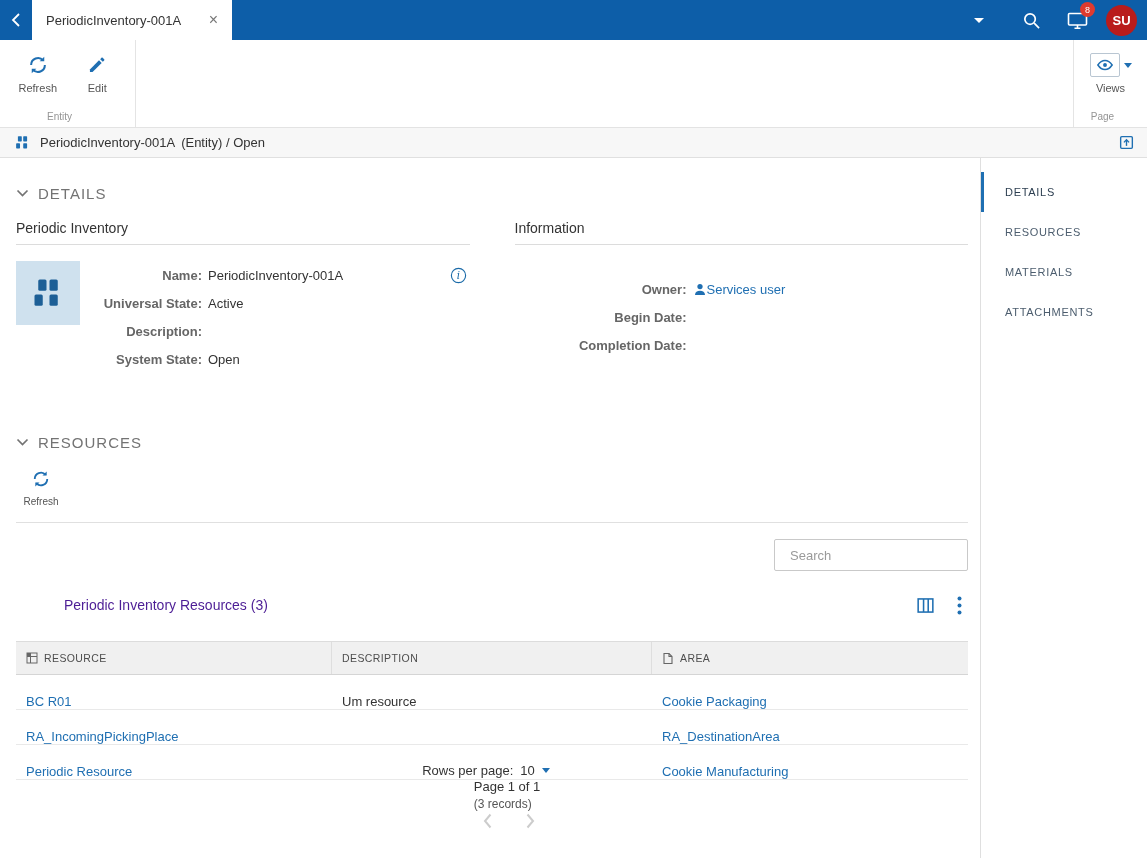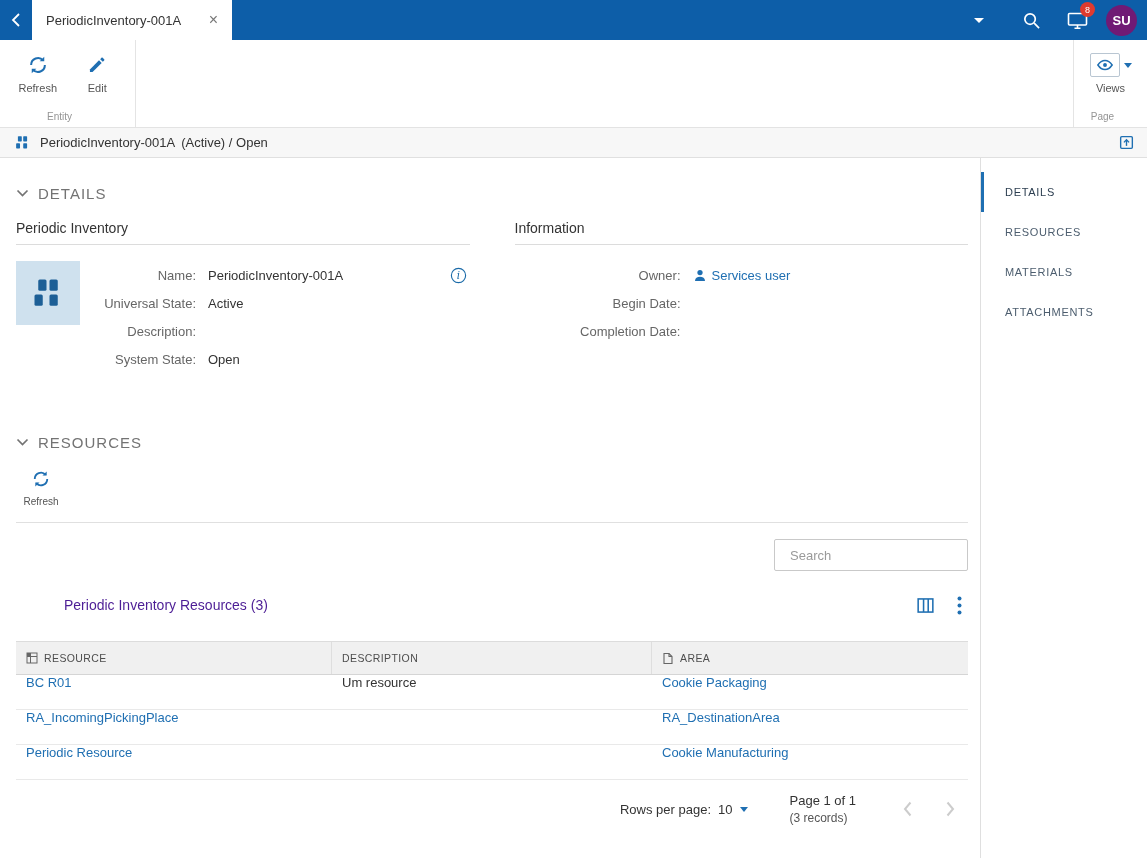--- a/index.html
+++ b/index.html
@@ -10,21 +10,21 @@
   .topbar { height:40px; background:#0D5EA8; display:flex; align-items:center; }
   .back-btn { width:32px; height:40px; display:flex; align-items:center; justify-content:center; cursor:pointer; }
   .tab { width:200px; height:40px; background:#fff; display:flex; align-items:center; padding:0 10px 0 14px; cursor:pointer; }
   .tab-title { font-size:13px; color:#333; flex:1; white-space:nowrap; overflow:hidden; }
   .tab-close { color:#777; font-size:16px; line-height:1; padding:2px 4px; cursor:pointer; }
   .tb-spacer { flex:1; }
   .tb-caret { padding:6px 10px; cursor:pointer; margin-right:14px; }
   .caret-down-white { display:block; width:0; height:0; border-left:5px solid transparent; border-right:5px solid transparent; border-top:5px solid #fff; }
   .tb-icon { width:46px; height:40px; display:flex; align-items:center; justify-content:center; cursor:pointer; position:relative; }
   .badge { position:absolute; top:2px; right:5px; min-width:15px; height:15px; border-radius:8px; background:#E03A2F; color:#fff; font-size:9px; display:flex; align-items:center; justify-content:center; padding:0 3px; }
-  .avatar { width:31px; height:31px; border-radius:50%; background:#701a75; color:#fff; font-size:13px; font-weight:bold; display:flex; align-items:center; justify-content:center; margin:0 10px 0 6px; cursor:pointer; }
+  .avatar { width:31px; height:31px; border-radius:50%; background:#b91c1c; color:#fff; font-size:13px; font-weight:bold; display:flex; align-items:center; justify-content:center; margin:0 10px 0 6px; cursor:pointer; }
 
   
   .toolbar { height:88px; display:flex; border-bottom:1px solid #e3e3e3; background:#fff; }
   .tb-group { position:relative; height:100%; padding:9px 10px 0 10px; }
   .tb-group.entity { width:136px; border-right:1px solid #e4e4e4; display:flex; gap:4px; }
   .tb-group.page { width:74px; border-left:1px solid #e4e4e4; display:flex; flex-direction:column; align-items:center; }
   .tool-btn { width:56px; display:flex; flex-direction:column; align-items:center; padding-top:4px; cursor:pointer; }
   .tool-icon { height:24px; display:flex; align-items:center; }
   .tool-label { margin-top:5px; font-size:11px; color:#555; }
   .group-label { position:absolute; bottom:5px; left:0; right:16px; text-align:center; font-size:10px; color:#949494; }
@@ -48,49 +48,49 @@
   .sh-details { margin-top:24px; }
   .sh-resources { margin-top:58px; }
   .sh-materials { margin-top:30px; }
 
   .details-grid { display:grid; grid-template-columns:1fr 1fr; column-gap:45px; margin-top:16px; }
   .panel-title { font-size:14px; color:#333; padding-bottom:8px; border-bottom:1px solid #dcdcdc; }
   .panel-body { display:flex; margin-top:16px; }
   .thumb { width:64px; height:64px; background:#cfe1ee; display:flex; align-items:center; justify-content:center; flex:0 0 64px; }
   .fields { flex:1; }
   .field-row { display:flex; align-items:center; height:28px; }
-  .flabel { width:112px; text-align:right; color:#666; padding-right:12px; flex:0 0 112px; }
+  .flabel { width:112px; text-align:right; color:#666; padding-right:6px; flex:0 0 112px;font-weight:bold; }
   .flabel.wide { width:178px; flex:0 0 178px; }
   .fvalue { color:#333; }
   .info-ic { margin-left:auto; margin-right:2px; cursor:pointer; display:flex; }
-  .owner-val { display:flex; align-items:center; gap:5px; }
+  .owner-val { display:flex; align-items:center; }
   a.link { color:#1F6FB2; text-decoration:none; cursor:pointer; }
-  .info-fields { margin-top:16px; }
+  .info-fields { margin-top:30px; }
 
   
   .res-toolbar { margin-top:12px; height:58px; border-bottom:1px solid #e0e0e0; display:flex; }
   .res-toolbar .tool-btn { width:50px; padding-top:2px; }
   .res-toolbar .tool-label { font-size:10px; }
   .search-row { margin-top:16px; display:flex; justify-content:flex-end; }
   .searchbox { width:194px; height:32px; border:1px solid #c9c9c9; border-radius:2px; display:flex; align-items:center; padding:0 8px; background:#fff; }
   .searchbox input { border:none; outline:none; flex:1; margin-left:7px; font-size:13px; color:#333; font-family:inherit; }
   .searchbox input::placeholder { color:#9a9a9a; }
   .table-title-row { margin-top:22px; height:24px; display:flex; align-items:center; }
   .table-title { font-size:14px; color:#4c1d95;margin-left:48px; }
   .tt-icons { margin-left:auto; display:flex; align-items:center; gap:22px; padding-right:6px; }
   .tt-icons > span { cursor:pointer; display:flex; }
 
   .grid-table { margin-top:24px; }
   .t-head { display:grid; grid-template-columns:316px 1fr 316px; background:#f0f0f0; border-top:1px solid #dcdcdc; border-bottom:1px solid #d5d5d5; height:34px; }
   .t-hcell { display:flex; align-items:center; gap:6px; padding:0 10px; font-size:10.5px; color:#4d4d4d; letter-spacing:.4px; border-right:1px solid #dedede; }
   .t-hcell:last-child { border-right:none; }
   .t-row { display:grid; grid-template-columns:316px 1fr 316px; height:35px; border-bottom:1px solid #e9e9e9; }
-  .t-cell { display:flex; align-items:flex-start; padding:0 10px; }
-
-  .pagination { margin-top:8px; height:42px; display:flex; align-items:center; justify-content:flex-end; padding-right:12px; }
+  .t-cell { display:flex; align-items:flex-end; padding:0 10px; }
+
+  .pagination { margin-top:8px; height:42px; display:flex; align-items:center; justify-content:flex-end; padding-right:12px;flex-direction:column; }
   .rpp { display:flex; align-items:center; gap:7px; cursor:pointer; }
   .rpp-label { color:#333; }
   .rpp-value { color:#333; }
   .pageinfo { margin-left:42px; line-height:1.35; }
   .pageinfo .pi-top { color:#333; }
   .pageinfo .pi-bottom { color:#555; font-size:12px; }
   .pg-chevrons { margin-left:46px; display:flex; gap:32px; }
   .pg-chevrons > span { cursor:default; display:flex; }
 
   
@@ -174,21 +174,21 @@
 <div class="crumbbar">
   <svg width="17" height="17" viewBox="0 0 24 24">
       <g fill="#1F6FB2">
         <rect x="5.5" y="3" width="5.5" height="7.5" rx="1"></rect>
         <rect x="13" y="3" width="5.5" height="7.5" rx="1"></rect>
         <rect x="3" y="13" width="5.5" height="7.5" rx="1"></rect>
         <rect x="13" y="13" width="5.5" height="7.5" rx="1"></rect>
       </g>
     </svg>
   <span class="crumb-title">PeriodicInventory-001A</span>
-  <span class="crumb-status">(Active) / Open</span>
+  <span class="crumb-status">(Entity) / Open</span>
   <span class="popout">
     <svg width="17" height="17" viewBox="0 0 16 16">
         <rect x="2.5" y="2.5" width="11" height="11" rx="1" fill="none" stroke="#1F6FB2" stroke-width="1.3"></rect>
         <path d="M8 11.2V6" stroke="#1F6FB2" stroke-width="1.3"></path>
         <path d="M5.6 7.9L8 5.4l2.4 2.5" fill="none" stroke="#1F6FB2" stroke-width="1.3"></path>
       </svg>
   </span>
 </div>
 
 <div class="content">

